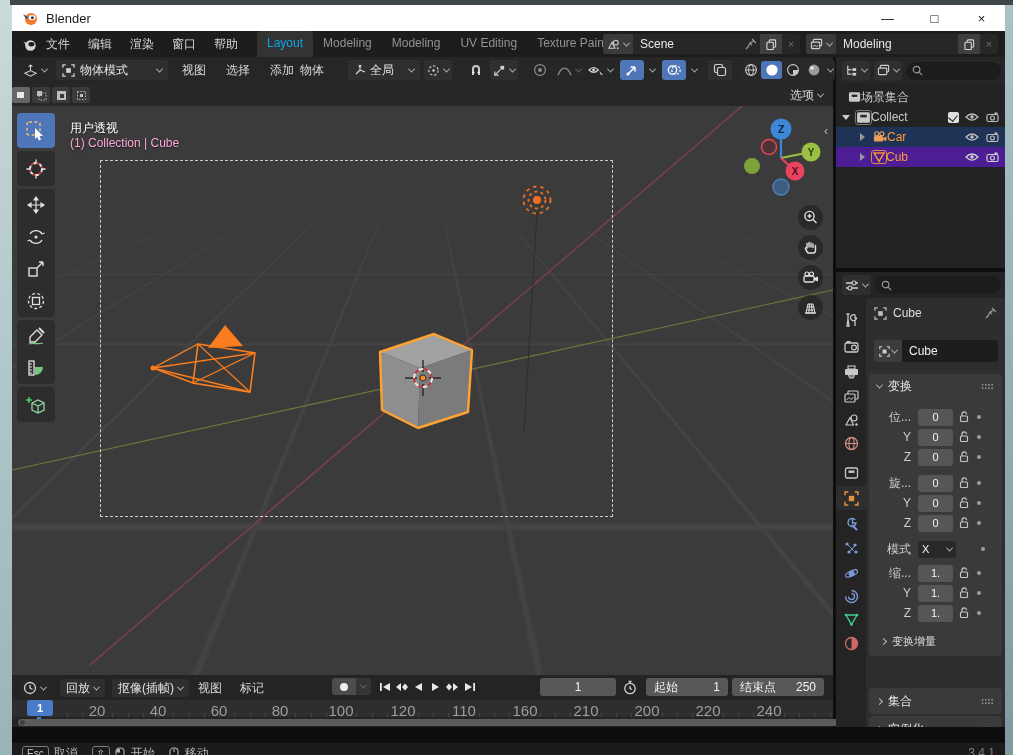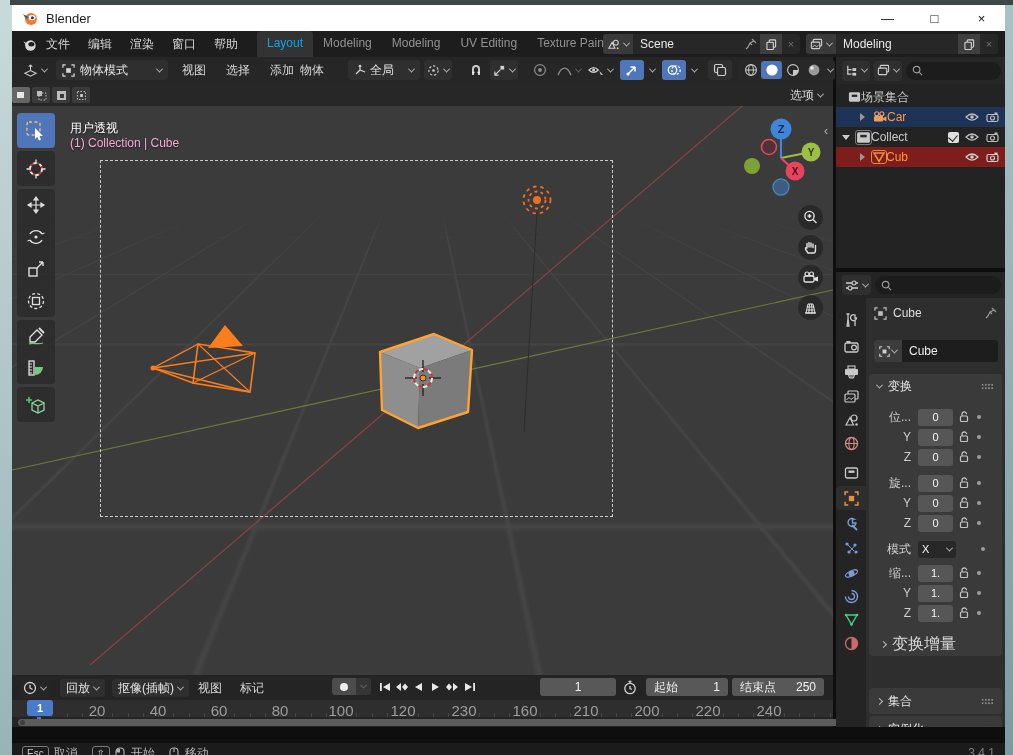--- a/index.html
+++ b/index.html
@@ -60,21 +60,21 @@
 .collapse{position:absolute;left:812px;top:18px;color:#b5b5b5;font-size:12px}
 
 .ol{position:absolute;left:824px;top:52px;width:169px;height:211px;background:#232323}
 .olhead{height:27px;background:#262626;display:flex;align-items:center;padding:0 4px 0 6px}
 .srch{flex:1;height:18px;background:#1c1c1c;border-radius:9px;display:flex;align-items:center;padding-left:6px;margin-left:4px}
 .orow{height:20px;display:flex;align-items:center;font-size:12px;color:#cacaca;padding-right:6px}
 .orow .nm{white-space:nowrap;overflow:hidden}
 .orow .org{color:#ff9a3c}
 .orow .sp{flex:1}
 .orow.sel{background:#1e3356}
-.orow.actv{background:#7f1d1d}
+.orow.actv{background:#4c1d95}
 .cbx{width:11px;height:11px;background:#dfdfdf;border-radius:2px;margin-right:6px;position:relative;flex:none}
 .cbx:after{content:"";position:absolute;left:2px;top:1px;width:5px;height:7px;border-right:1.6px solid #222;border-bottom:1.6px solid #222;transform:rotate(40deg)}
 
 .props{position:absolute;left:824px;top:267px;width:169px;height:455px;background:#2e2e2e;overflow:hidden}
 .phead{height:26px;background:#242424;display:flex;align-items:center;padding:0 4px 0 6px}
 .ptabs{position:absolute;left:0;top:26px;width:30px;height:429px;background:#242424}
 .ptab{position:absolute;left:0;width:30px;height:24px;display:flex;align-items:center;justify-content:center}
 .ptab.actv{background:#2e2e2e;border-radius:4px 0 0 4px}
 .pcontent{position:absolute;left:30px;top:26px;width:139px;height:429px}
 .bcrumb{position:absolute;left:0;top:8px;width:100%;display:flex;align-items:center;padding:0 8px;font-size:12px;color:#dedede}
@@ -83,21 +83,21 @@
 .namefld{flex:1;background:#1d1d1d;border-radius:0 3px 3px 0;color:#efefef;font-size:12px;display:flex;align-items:center;padding-left:7px}
 .panel{position:absolute;left:3px;width:133px;background:#3a3a3a;border-radius:4px}
 .panhead{height:24px;display:flex;align-items:center;padding:0 8px;font-size:12px;color:#e6e6e6}
 .grip{margin-left:auto;width:13px;height:7px;background-image:radial-gradient(#8d8d8d 1px,transparent 1.1px);background-size:3.2px 3.5px}
 .trow{position:absolute;left:0;width:100%;height:18px;display:flex;align-items:center}
 .tlabel{width:42px;text-align:right;font-size:12px;color:#cecece;margin-right:7px;flex:none;white-space:nowrap}
 .tfield{width:35px;height:17px;background:#565656;border-radius:3px;color:#f4f4f4;font-size:11px;display:flex;align-items:center;justify-content:center;flex:none}
 .tfield.drk{background:#282828;justify-content:space-between;padding:0 4px;width:38px}
 .kdot{width:4px;height:4px;border-radius:50%;background:#9d9d9d;margin-left:8px;flex:none}
 .lockw{margin-left:6px;flex:none;display:flex}
-.subhead{position:absolute;left:0;width:100%;display:flex;align-items:center;padding-left:12px;font-size:16px;color:#d9d9d9}
+.subhead{position:absolute;left:0;width:100%;display:flex;align-items:center;padding-left:12px;font-size:11px;color:#d9d9d9}
 
 .tl{position:absolute;left:0;top:670px;width:821px;height:52px;background:#242424}
 .tlhead{position:relative;height:25px}
 .tlhead>*{position:absolute;top:3px}
 .ruler{position:absolute;left:0;top:25px;width:100%;height:17px;background:#2e2e2e;background-image:repeating-linear-gradient(90deg,#454545 0 1px,transparent 1px 15.26px);background-size:100% 4px;background-position:24px 13px;background-repeat:no-repeat}
 .rnum{position:absolute;top:2px;transform:translateX(-50%);font-size:15px;color:#9d9d9d}
 .phead2{position:absolute;left:15px;top:0;width:26px;height:16px;background:#4a7bc8;border-radius:3px;color:#fff;font-size:11px;font-weight:bold;display:flex;align-items:center;justify-content:center}
 .hscroll{position:absolute;left:0;top:42px;width:100%;height:10px}
 .thumb{position:absolute;left:6px;top:2px;width:930px;height:7px;background:#5c5c5c;border-radius:4px}
 .thumb:before,.thumb:after{content:"";position:absolute;top:1px;width:5px;height:5px;border-radius:50%;background:#3f3f3f}
@@ -578,21 +578,21 @@
             <span>250</span>
         </div>
       </div>
       <div class="ruler">
         <span class="rnum" style="left:85px">20</span>
         <span class="rnum" style="left:146px">40</span>
         <span class="rnum" style="left:207px">60</span>
         <span class="rnum" style="left:268px">80</span>
         <span class="rnum" style="left:329px">100</span>
         <span class="rnum" style="left:391px">120</span>
-        <span class="rnum" style="left:452px">230</span>
+        <span class="rnum" style="left:452px">110</span>
         <span class="rnum" style="left:513px">160</span>
         <span class="rnum" style="left:574px">210</span>
         <span class="rnum" style="left:635px">200</span>
         <span class="rnum" style="left:696px">220</span>
         <span class="rnum" style="left:757px">240</span>
         <div class="phead2">1</div>
       </div>
       <div class="hscroll">
         <div class="btick"></div>
         <div class="thumb"></div>
@@ -624,49 +624,49 @@
         </div>
       </div>
       <div style="padding-top:3px">
         <div class="orow" style="padding-left:12px">
           <svg width="13" height="12" viewBox="0 0 14 12">
               <rect x="1" y="1" width="12" height="10" rx="1.5" fill="#c9c9c9"></rect>
               <rect x="4" y="3.5" width="6" height="2.4" fill="#232323"></rect>
             </svg>
           <span class="nm">场景集合</span>
         </div>
+        <div class="orow" style="padding-left:6px">
+          <span class="trd"></span>
+          <svg style="margin-left:6px;outline:1px solid #7a7a7a;border-radius:2px" width="15" height="13" viewBox="0 0 14 12">
+              <rect x="1" y="1" width="12" height="10" rx="1.5" fill="#c9c9c9"></rect>
+              <rect x="4" y="3.5" width="6" height="2.4" fill="#2b2b2b"></rect>
+            </svg>
+          <span class="nm">Collect</span>
+          <span class="sp"></span>
+          <span class="cbx"></span>
+          <svg width="14" height="10" viewBox="0 0 14 10" style="margin-right:7px">
+              <path d="M1 5 Q7 -1 13 5 Q7 11 1 5 Z" fill="none" stroke="#bdbdbd" stroke-width="1.2"></path>
+              <circle cx="7" cy="5" r="1.8" fill="#bdbdbd"></circle>
+            </svg>
+          <svg width="13" height="11" viewBox="0 0 13 11">
+              <rect x="1" y="2.5" width="11" height="7" rx="1.5" fill="none" stroke="#bdbdbd" stroke-width="1.2"></rect>
+              <circle cx="6.5" cy="6" r="2" fill="none" stroke="#bdbdbd" stroke-width="1.1"></circle>
+              <rect x="8.5" y="0.5" width="3" height="2" fill="#bdbdbd"></rect>
+            </svg>
+        </div>
         <div class="orow sel" style="padding-left:24px">
           <span class="trr"></span>
           <svg style="margin-left:7px" width="15" height="12" viewBox="0 0 16 13">
               <circle cx="5" cy="3" r="2.2" fill="none" stroke="#eb9f5a" stroke-width="1.3"></circle>
               <circle cx="10.5" cy="3" r="2.2" fill="none" stroke="#eb9f5a" stroke-width="1.3"></circle>
               <rect x="2" y="5.5" width="10" height="6" rx="1.5" fill="#eb9f5a"></rect>
               <path d="M12 7.5 L15.5 6 V11 L12 9.5" fill="#eb9f5a"></path>
             </svg>
           <span class="nm org">Car</span>
           <span class="sp"></span>
-          <svg width="14" height="10" viewBox="0 0 14 10" style="margin-right:7px">
-              <path d="M1 5 Q7 -1 13 5 Q7 11 1 5 Z" fill="none" stroke="#bdbdbd" stroke-width="1.2"></path>
-              <circle cx="7" cy="5" r="1.8" fill="#bdbdbd"></circle>
-            </svg>
-          <svg width="13" height="11" viewBox="0 0 13 11">
-              <rect x="1" y="2.5" width="11" height="7" rx="1.5" fill="none" stroke="#bdbdbd" stroke-width="1.2"></rect>
-              <circle cx="6.5" cy="6" r="2" fill="none" stroke="#bdbdbd" stroke-width="1.1"></circle>
-              <rect x="8.5" y="0.5" width="3" height="2" fill="#bdbdbd"></rect>
-            </svg>
-        </div>
-        <div class="orow" style="padding-left:6px">
-          <span class="trd"></span>
-          <svg style="margin-left:6px;outline:1px solid #7a7a7a;border-radius:2px" width="15" height="13" viewBox="0 0 14 12">
-              <rect x="1" y="1" width="12" height="10" rx="1.5" fill="#c9c9c9"></rect>
-              <rect x="4" y="3.5" width="6" height="2.4" fill="#2b2b2b"></rect>
-            </svg>
-          <span class="nm">Collect</span>
-          <span class="sp"></span>
-          <span class="cbx"></span>
           <svg width="14" height="10" viewBox="0 0 14 10" style="margin-right:7px">
               <path d="M1 5 Q7 -1 13 5 Q7 11 1 5 Z" fill="none" stroke="#bdbdbd" stroke-width="1.2"></path>
               <circle cx="7" cy="5" r="1.8" fill="#bdbdbd"></circle>
             </svg>
           <svg width="13" height="11" viewBox="0 0 13 11">
               <rect x="1" y="2.5" width="11" height="7" rx="1.5" fill="none" stroke="#bdbdbd" stroke-width="1.2"></rect>
               <circle cx="6.5" cy="6" r="2" fill="none" stroke="#bdbdbd" stroke-width="1.1"></circle>
               <rect x="8.5" y="0.5" width="3" height="2" fill="#bdbdbd"></rect>
             </svg>
         </div>

